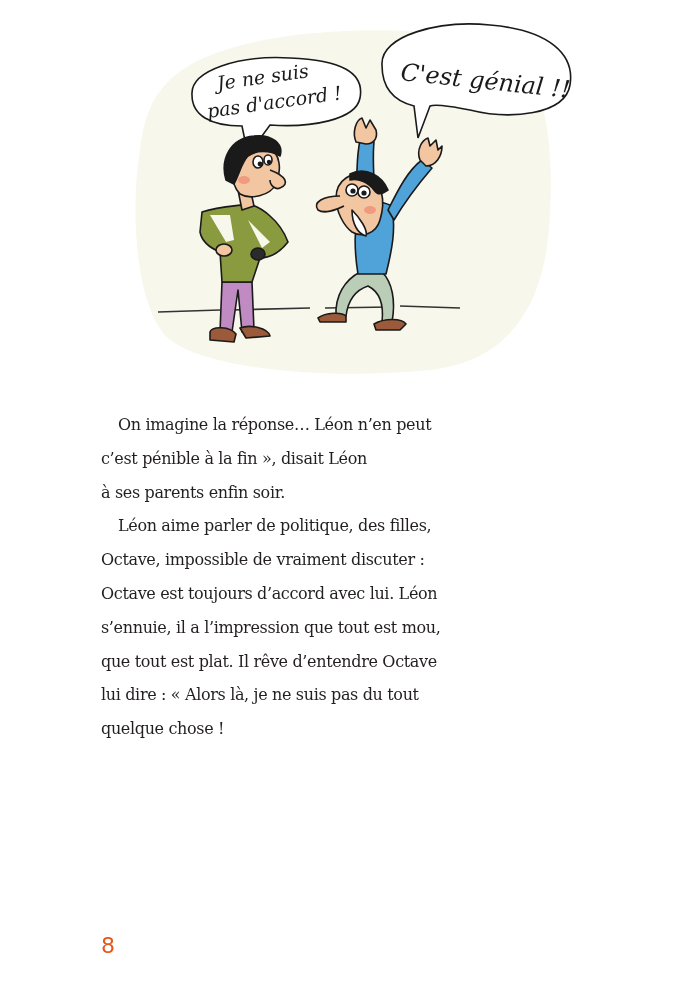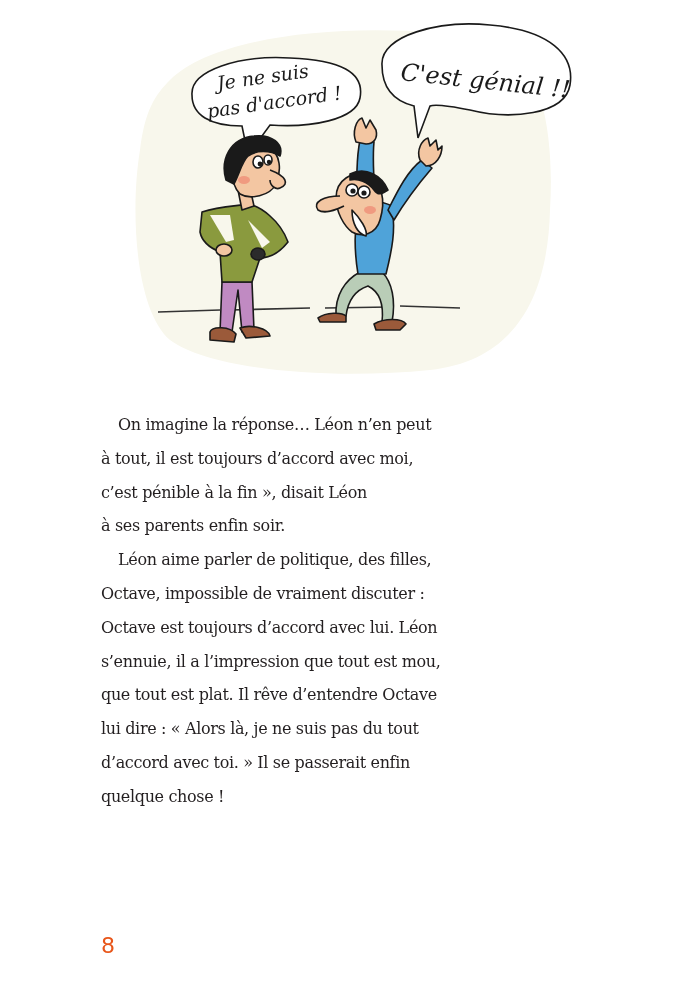--- a/index.html
+++ b/index.html
@@ -100,27 +100,25 @@
         <circle cx="234" cy="182" r="6" fill="#ffffff"></circle>
         <circle cx="223" cy="181" r="1.8" fill="#1a1a1a"></circle>
         <circle cx="234" cy="183" r="1.8" fill="#1a1a1a"></circle>
         <ellipse cx="240" cy="200" rx="6" ry="4" fill="#f09a80" stroke="none"></ellipse>
       </g>
     </svg>
   </div>
 
   <div class="body-text">
     <span class="line indent">On imagine la réponse… Léon n’en peut</span>
-    <span class="line">à tout, il est toujours d’accord avec moi,</span>
     <span class="line">c’est pénible à la fin », disait Léon</span>
     <span class="line">à ses parents enfin soir.</span>
     <span class="line indent">Léon aime parler de politique, des filles,</span>
     <span class="line">Octave, impossible de vraiment discuter :</span>
     <span class="line">Octave est toujours d’accord avec lui. Léon</span>
     <span class="line">s’ennuie, il a l’impression que tout est mou,</span>
     <span class="line">que tout est plat. Il rêve d’entendre Octave</span>
     <span class="line">lui dire : « Alors là, je ne suis pas du tout</span>
-    <span class="line">d’accord avec toi. » Il se passerait enfin</span>
     <span class="line">quelque chose !</span>
   </div>
 
   <div class="page-number">8</div>
 </div>
 
 </body></html>

